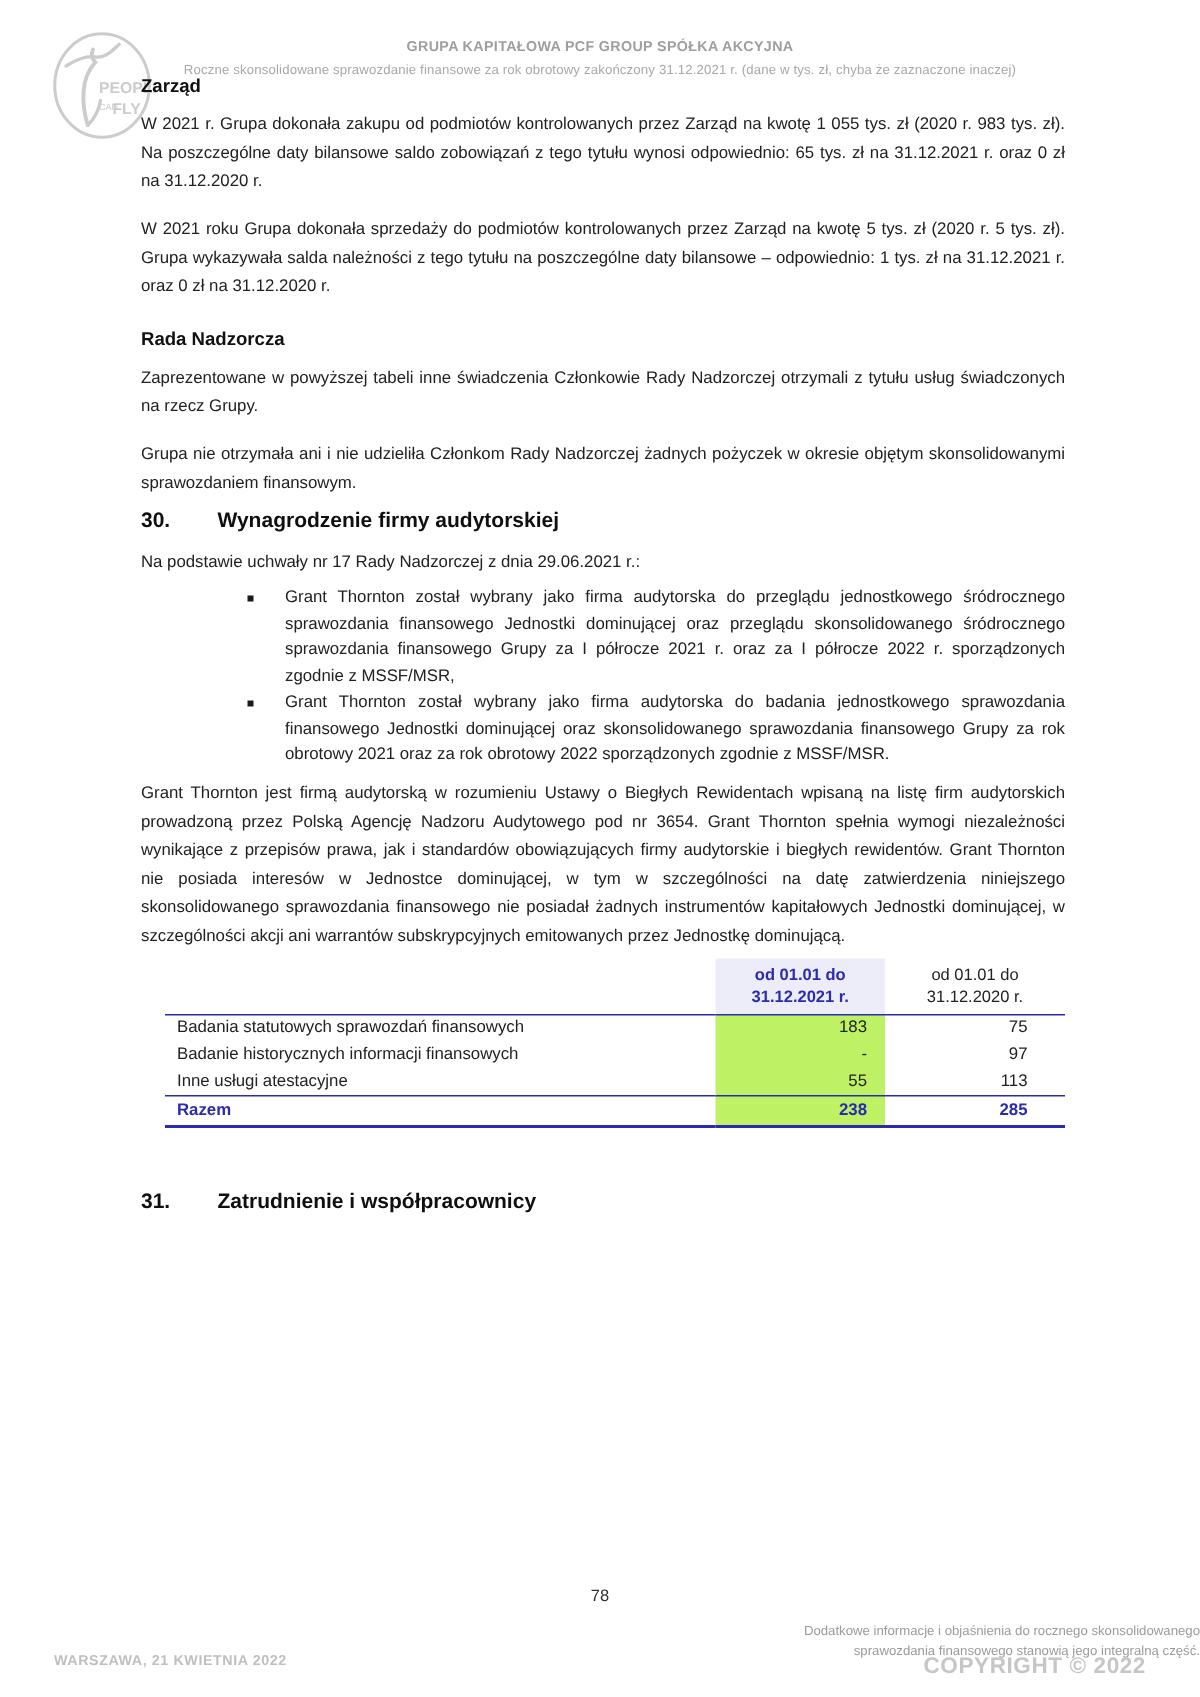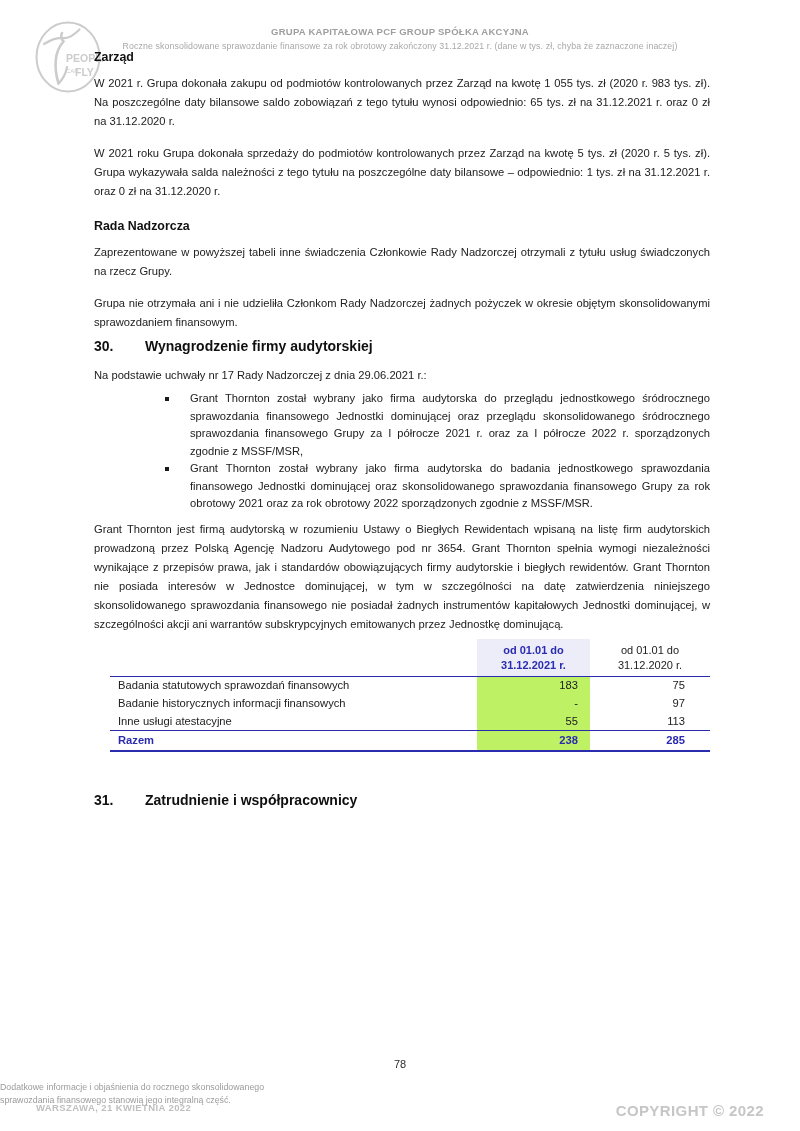--- a/index.html
+++ b/index.html
@@ -146,21 +146,21 @@
     top: 1058px; left: 0;
     width: 100%;
     text-align: center;
     font-size: 11px;
     color: #2e2e2e;
   }
   .footer-note {
     position: absolute;
     top: 1081px; left: 0;
     width: 100%;
-    text-align: left;
+    text-align: right;
     font-size: 8.8px;
     line-height: 12.5px;
     color: #9b9b9b;
   }
   .footer-left {
     position: absolute;
     left: 36px; top: 1102px;
     font-size: 9.5px;
     font-weight: bold;
     color: #bfbfbf;

